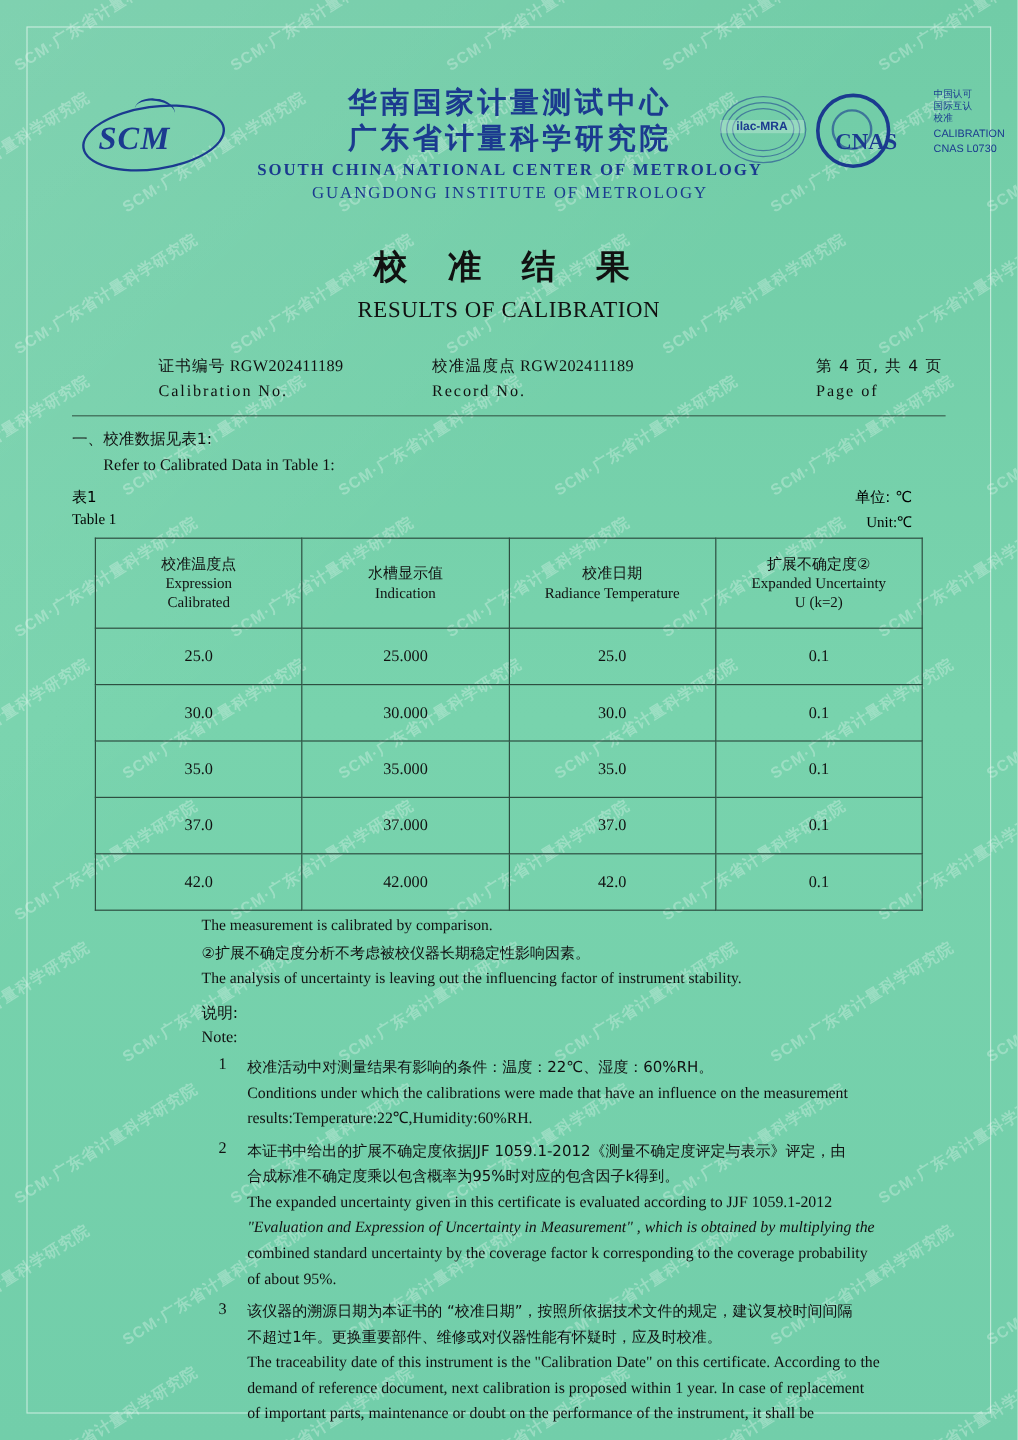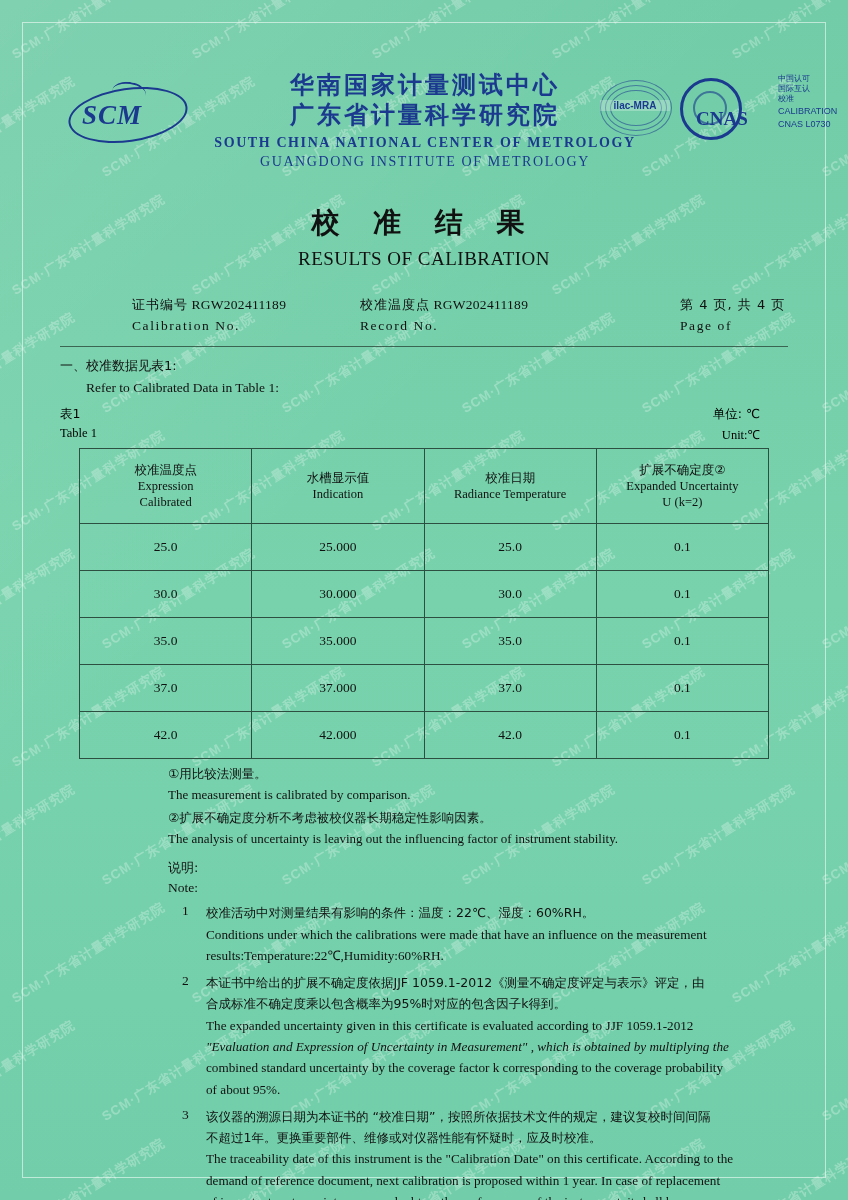--- a/index.html
+++ b/index.html
@@ -593,21 +593,20 @@
           </tr>
           <tr>
             <td>42.0</td>
             <td>42.000</td>
             <td>42.0</td>
             <td>0.1</td>
           </tr>
         </tbody>
     </table>
 
-    <div class="note-cn">①用比较法测量。</div>
     <div class="note-en">The measurement is calibrated by comparison.</div>
     <div class="note-cn">②扩展不确定度分析不考虑被校仪器长期稳定性影响因素。</div>
     <div class="note-en">The analysis of uncertainty is leaving out the influencing factor of instrument stability.</div>
 
     <div class="notes-head-cn">说明:</div>
     <div class="notes-head-en">Note:</div>
     <div id="notes-list">
         <div class="note-item">
           <span class="num">1</span>
           <div class="line-cn">校准活动中对测量结果有影响的条件：温度：22℃、湿度：60%RH。</div>

